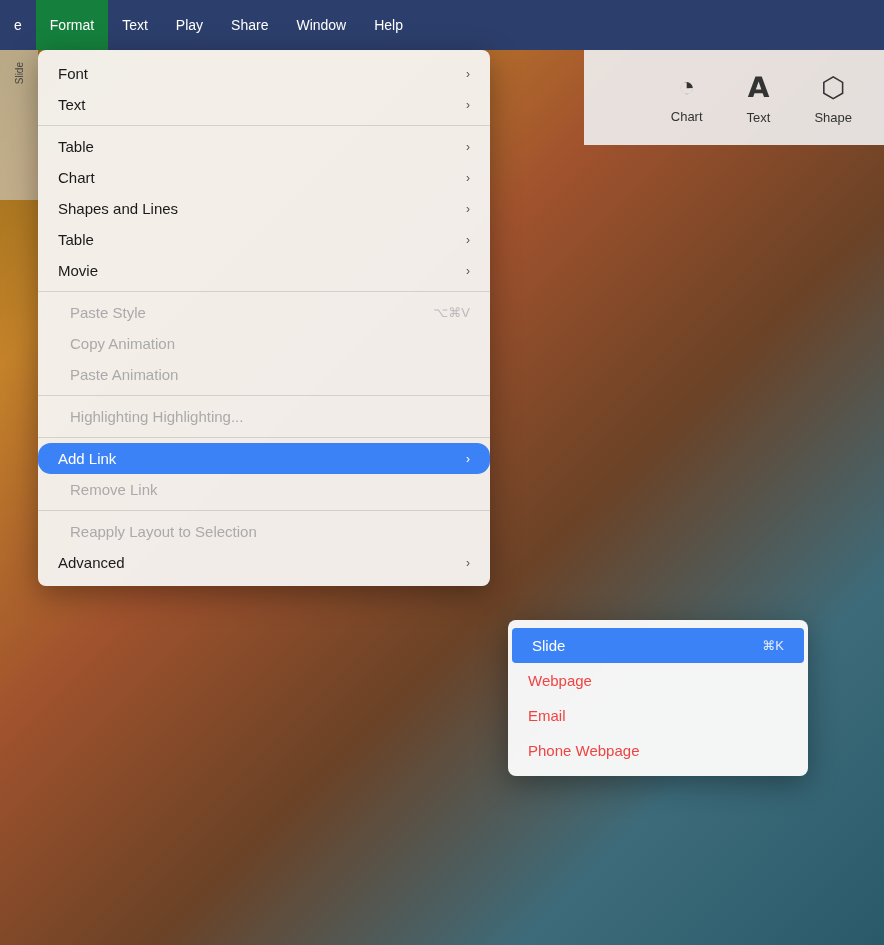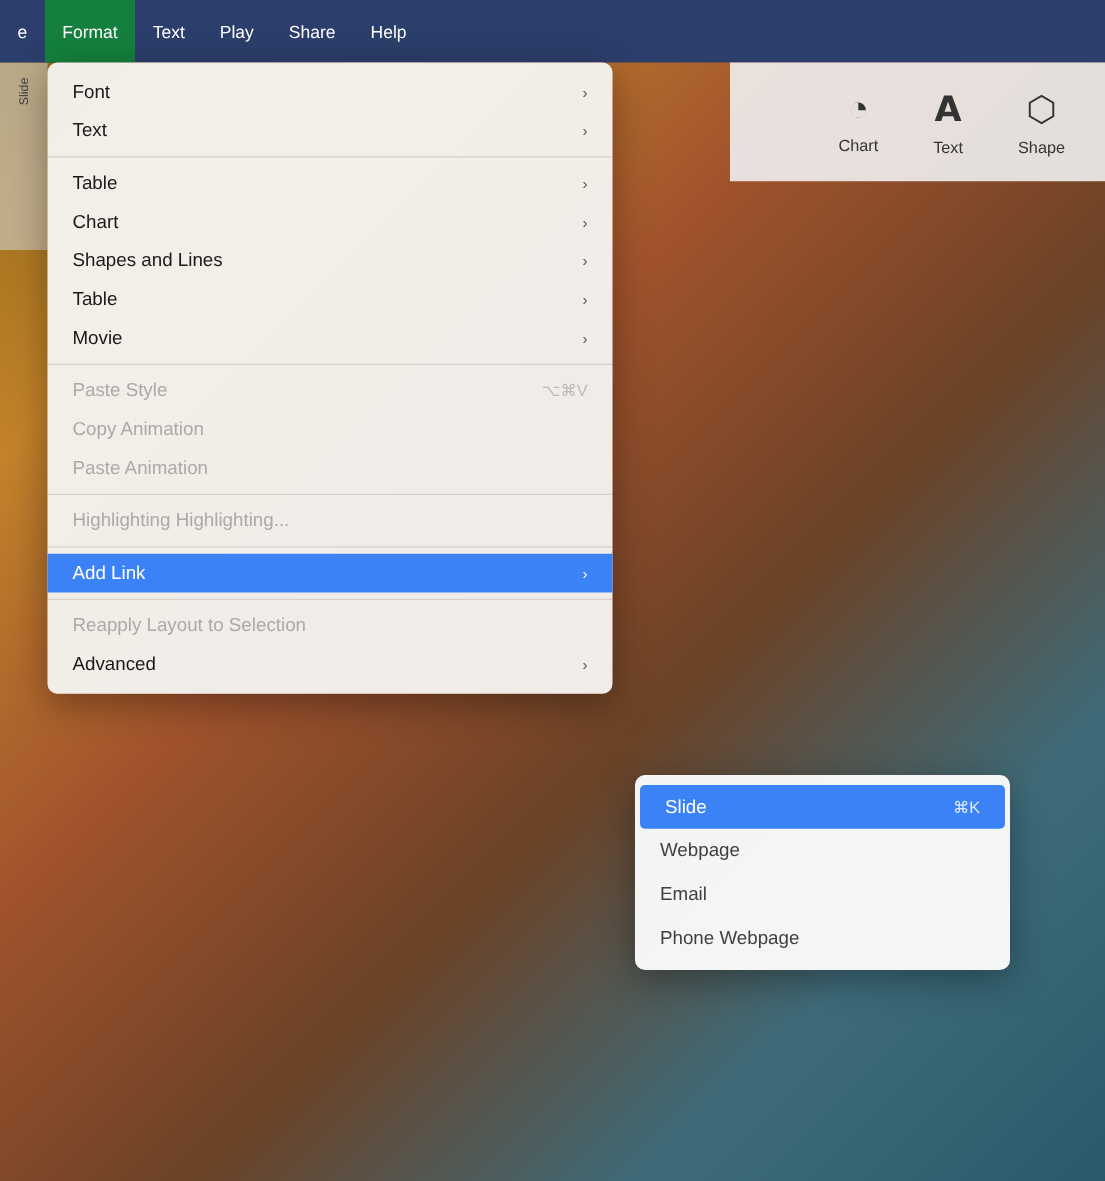--- a/index.html
+++ b/index.html
@@ -105,25 +105,27 @@
       padding: 7px 20px;
       font-size: 15px;
       color: #1a1a1a;
       cursor: pointer;
       position: relative;
     }
 
     .menu-item.highlighted {
       background: #3B82F6;
       color: white;
+      border-radius: 13px;
     }
 
     .menu-item.disabled {
       color: #aaa;
       cursor: default;
+      margin-left: 12px;
     }
 
     .menu-arrow {
       font-size: 12px;
       color: #555;
     }
 
     .menu-item.highlighted .menu-arrow {
       color: white;
     }
@@ -155,21 +157,21 @@
       z-index: 300;
       padding: 8px 0;
     }
 
     .submenu-item {
       display: flex;
       align-items: center;
       justify-content: space-between;
       padding: 9px 20px;
       font-size: 15px;
-      color: #404040;
+      color: #ef4444;
       cursor: pointer;
     }
 
     .submenu-item.highlighted {
       background: #3B82F6;
       color: white;
       border-radius: 4px;
       margin: 0 4px;
     }
 
@@ -221,20 +223,23 @@
   <div class="menu-bar-item">
     <span>Text</span>
   </div>
   <div class="menu-bar-item">
     <span>Play</span>
   </div>
   <div class="menu-bar-item">
     <span>Share</span>
   </div>
   <div class="menu-bar-item">
+    <span>Window</span>
+  </div>
+  <div class="menu-bar-item">
     <span>Help</span>
   </div>
 </div>
 
 <div class="left-panel">
   <span class="slide-thumb-label">Slide</span>
 </div>
 
 <div class="toolbar">
   <div class="toolbar-item">
@@ -303,20 +308,23 @@
   <div class="menu-item disabled">
     <span>Highlighting Highlighting...</span>
   </div>
 
   <div class="menu-divider"></div>
 
   <div class="menu-item highlighted">
     <span>Add Link</span>
     <span class="menu-arrow">›</span>
   </div>
+  <div class="menu-item disabled">
+    <span>Remove Link</span>
+  </div>
 
   <div class="menu-divider"></div>
 
   <div class="menu-item disabled">
     <span>Reapply Layout to Selection</span>
   </div>
   <div class="menu-item">
     <span>Advanced</span>
     <span class="menu-arrow">›</span>
   </div>

